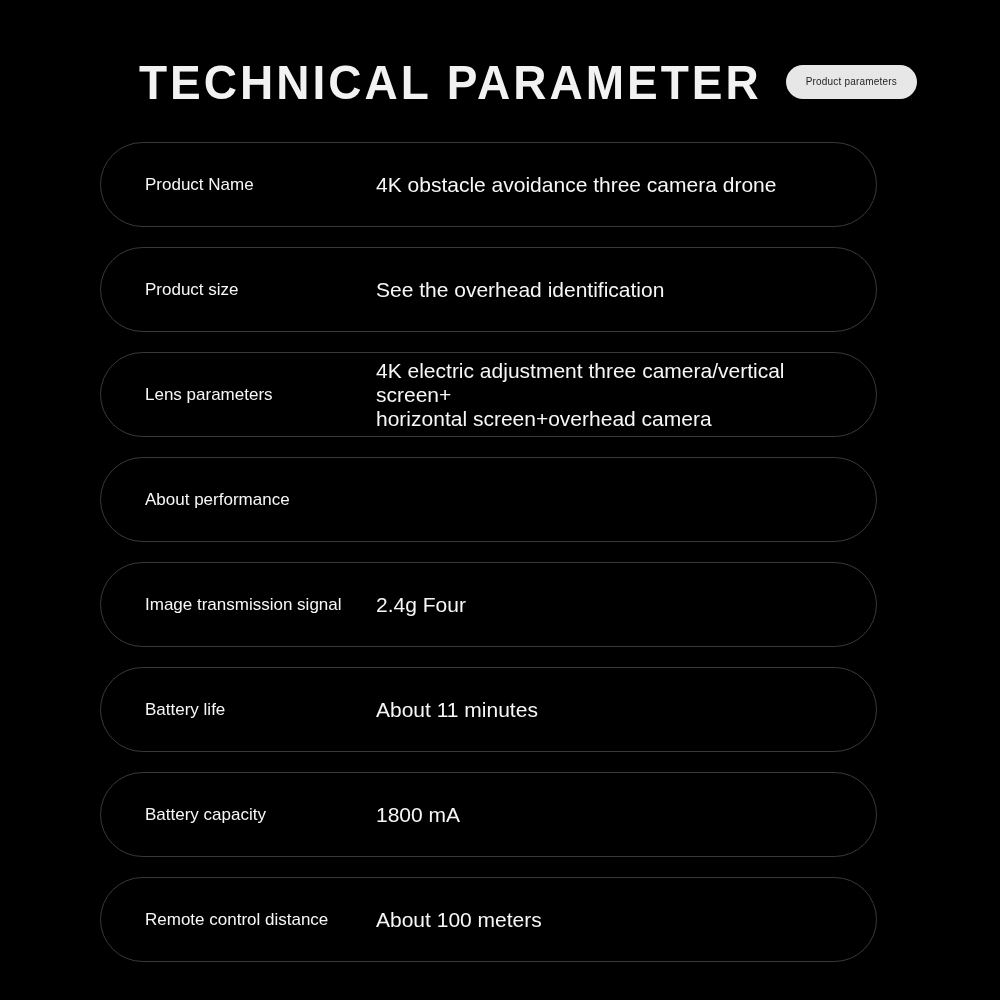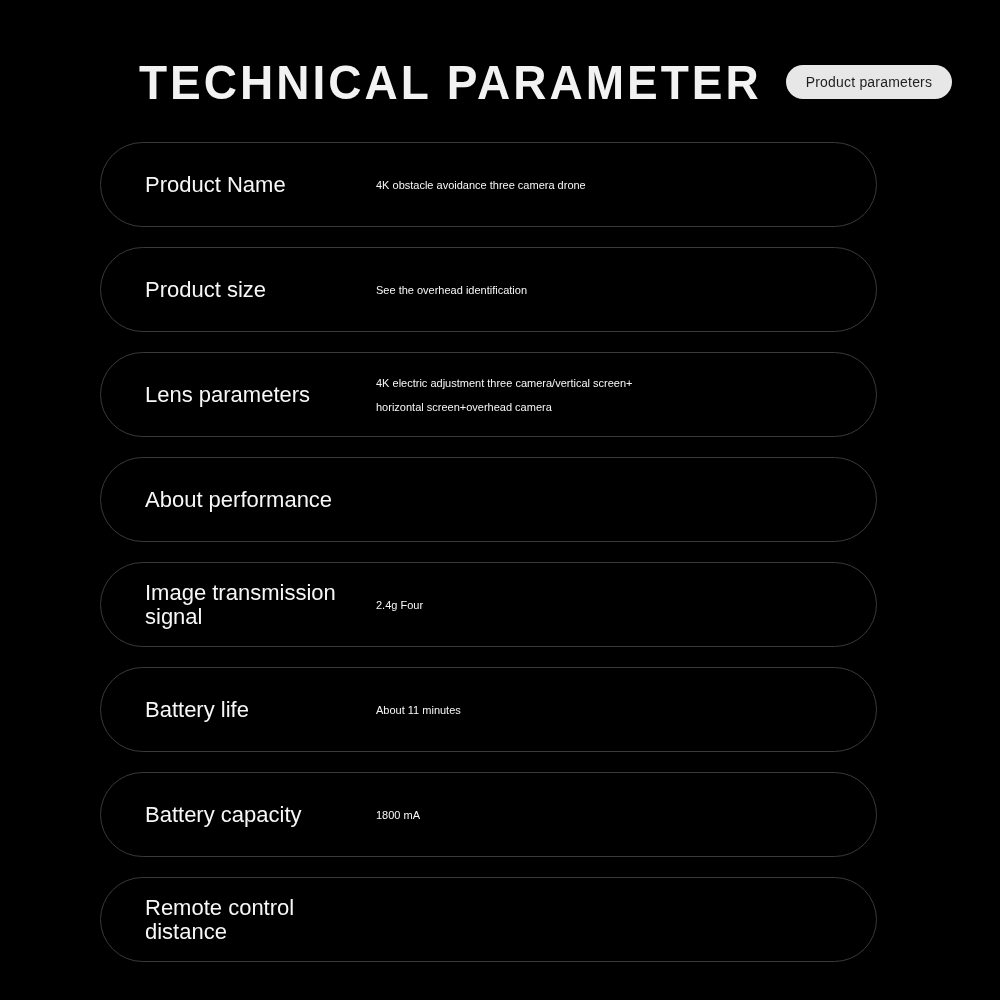--- a/index.html
+++ b/index.html
@@ -19,42 +19,42 @@
     margin:0;
     font-size:46px;font-weight:700;letter-spacing:3px;
     color:var(--title,#f2f2f2);
     white-space:nowrap;
     transform:scaleY(1.06);transform-origin:left center;
   }
   .badge{
     margin-left:24px;
     background:var(--badge_bg,#e7e7e7);
     color:var(--badge_text,#1f1f1f);
-    font-size:14px;line-height:18px;
+    font-size:10px;line-height:18px;
     padding:8px 20px;border-radius:18px;
     white-space:nowrap;letter-spacing:.2px;
   }
   .rows{width:777px;}
   .row{
     box-sizing:border-box;
     width:777px;height:85px;
     border:1px solid var(--row_border,#3a3a3a);
     border-radius:42.5px;
     margin-bottom:20px;
     display:flex;align-items:center;
     background:transparent;
   }
   .label{
     box-sizing:border-box;flex:none;
     width:275px;padding-left:44px;
-    font-size:22px;line-height:24px;
+    font-size:17px;line-height:24px;
   }
   .value{
     flex:1;padding-right:12px;
-    font-size:11px;line-height:24px;
+    font-size:21px;line-height:24px;
     white-space:pre-line;
   }
 </style>
 </head>
 <body>
 
 <div class="page">
 
   <div class="header">
     <h1 class="title">TECHNICAL PARAMETER</h1>
@@ -93,16 +93,17 @@
       <div class="value">About 11 minutes</div>
     </div>
 
     <div class="row">
       <div class="label">Battery capacity</div>
       <div class="value">1800 mA</div>
     </div>
 
     <div class="row">
       <div class="label">Remote control distance</div>
+      <div class="value">About 100 meters</div>
     </div>
 
   </div>
 </div>
 
 </body></html>

